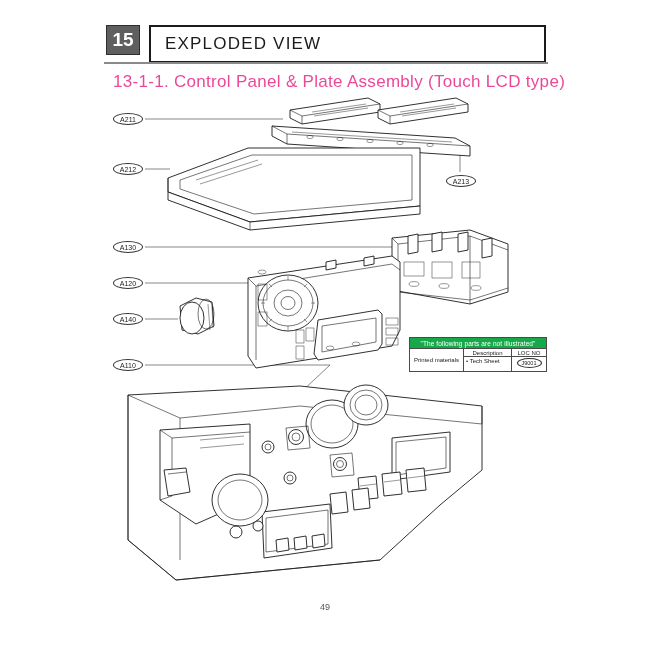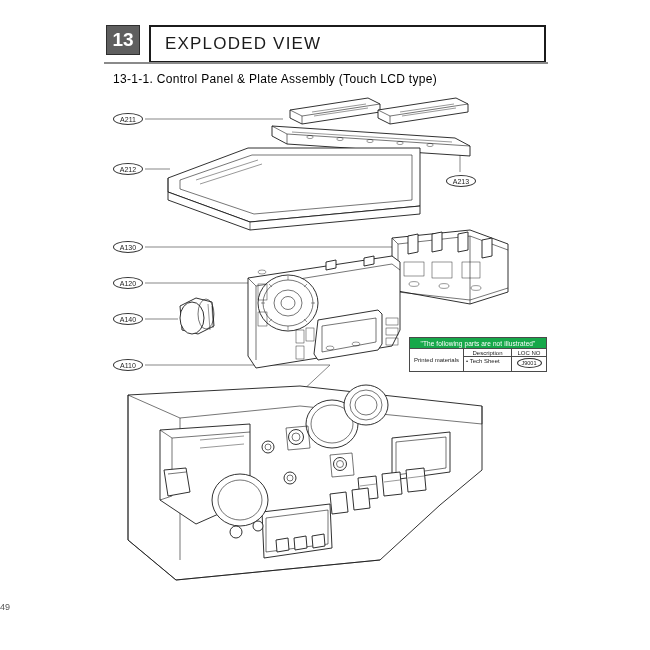--- a/index.html
+++ b/index.html
@@ -68,23 +68,23 @@
     left: 104px;
     top: 62px;
     width: 444px;
     height: 2px;
     background: #8a8a8a;
   }
   .section-title {
     position: absolute;
     left: 113px;
     top: 72px;
-    font-size: 12px;
+    font-size: 17px;
     letter-spacing: 0.3px;
-    color: #000000;
+    color: #ec4899;
     white-space: nowrap;
   }
 
   
   #drawing {
     position: absolute;
     left: 0;
     top: 0;
     width: 650px;
     height: 650px;
@@ -184,36 +184,36 @@
     background: #fff;
     line-height: 8px;
   }
 
   
   .page-number {
     position: absolute;
     left: 0;
     top: 602px;
     width: 650px;
-    text-align: left;
+    text-align: center;
     font-size: 9px;
     color: #555;
   }
   .leader { stroke: #555; stroke-width: 0.7; fill: none; }
   .part { stroke: #1a1a1a; stroke-width: 0.9; fill: #ffffff; }
   .part-thin { stroke: #1a1a1a; stroke-width: 0.6; fill: none; }
   .hatch { stroke: #1a1a1a; stroke-width: 0.45; fill: none; }
 </style>
 </head>
 <body>
 
 <div id="page">
 
   <div class="header-row">
-    <div class="chapter-box">13</div>
+    <div class="chapter-box">15</div>
     <div class="title-box">
       <span class="title-text">EXPLODED VIEW</span>
     </div>
   </div>
   <div class="header-rule"></div>
   <div class="section-title">13-1-1. Control Panel &amp; Plate Assembly (Touch LCD type)</div>
 
   <svg id="drawing" viewBox="0 0 650 650">
 
     <g>

